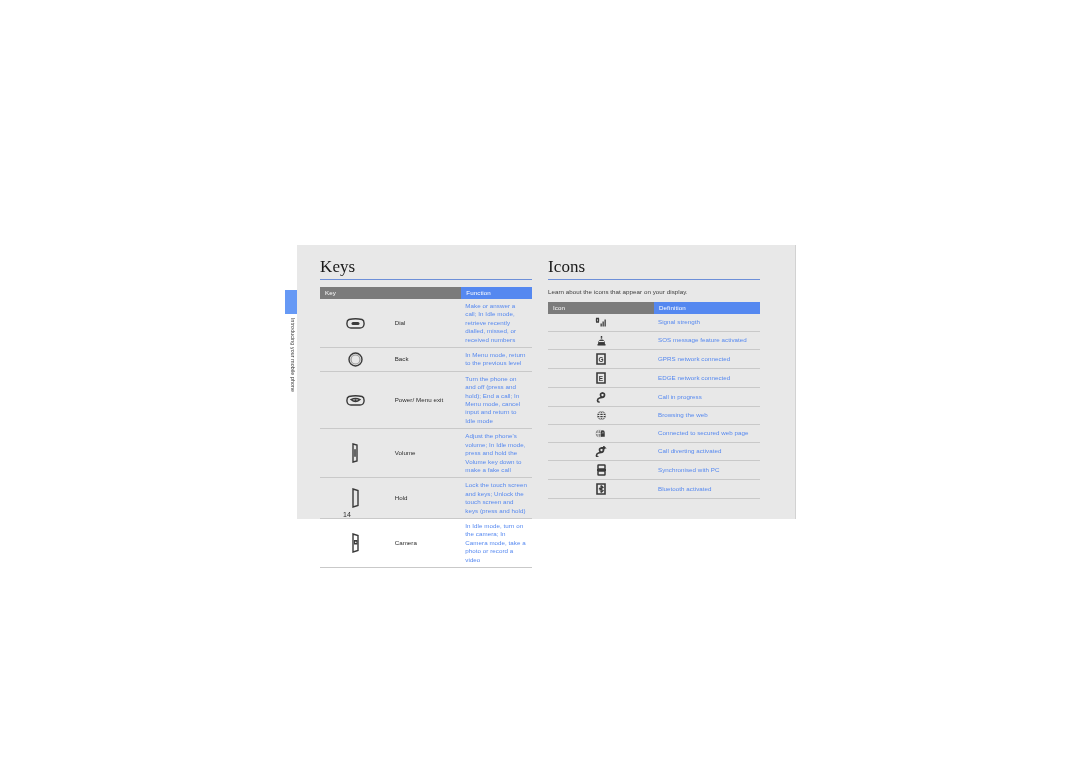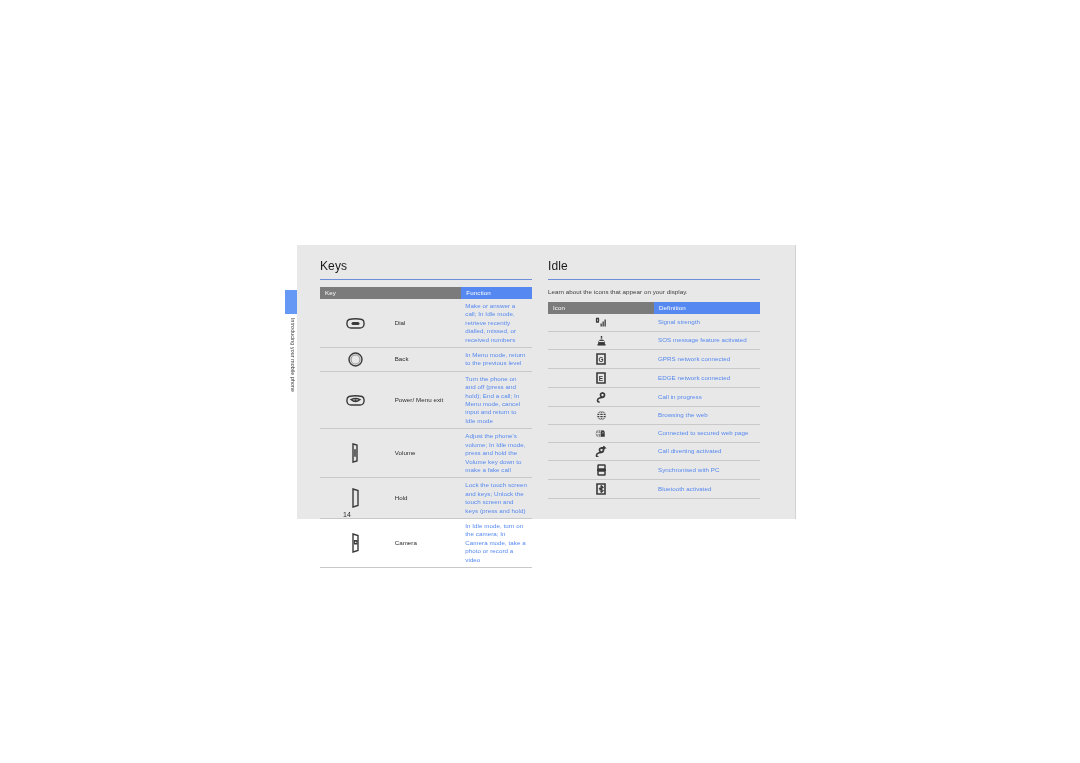--- a/index.html
+++ b/index.html
@@ -58,26 +58,27 @@
 
   
   .col {
     position: absolute;
     top: 15px;
   }
   .col-left  { left: 23px;  width: 212px; }
   .col-right { left: 251px; width: 212px; }
 
   .section-title {
-    font-size: 12px;
+    font-size: 17px;
     color: #1a1a1a;
     font-weight: 400;
     letter-spacing: 0.1px;
     margin: 0 0 6px 0;
     line-height: 13px;
+    font-family: Liberation Serif, serif;
   }
   .title-rule {
     height: 1px;
     background: #6d8fd8;
     width: 100%;
     margin-bottom: 7px;
   }
 
   .intro-line {
     font-size: 6.2px;
@@ -230,21 +231,21 @@
             <td class="k-name">Camera</td>
             <td class="k-func">In Idle mode, turn on the camera; In Camera mode, take a photo or record a video</td>
           </tr>
         </tbody>
       </table>
 
       <div class="page-num">14</div>
     </div>
 
     <div class="col col-right">
-      <div class="section-title">Idle</div>
+      <div class="section-title">Icons</div>
       <div class="title-rule"></div>
       <div class="intro-line">Learn about the icons that appear on your display.</div>
 
       <table class="tbl">
         <thead>
           <tr>
             <th class="h-key">Icon</th>
             <th class="h-func">Definition</th>
           </tr>
         </thead>

